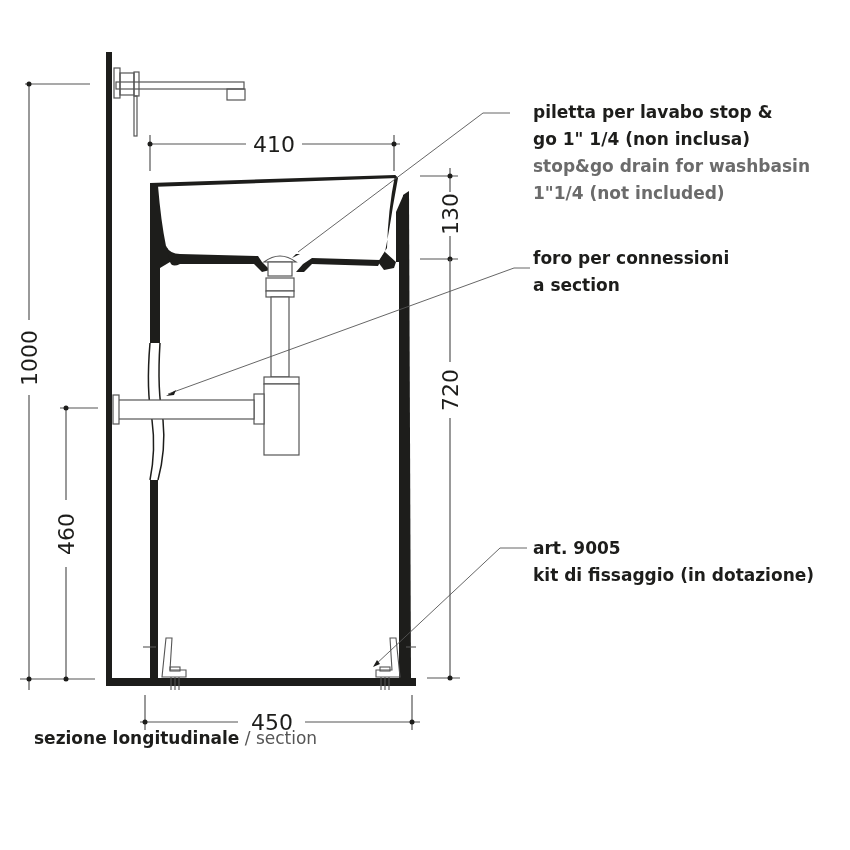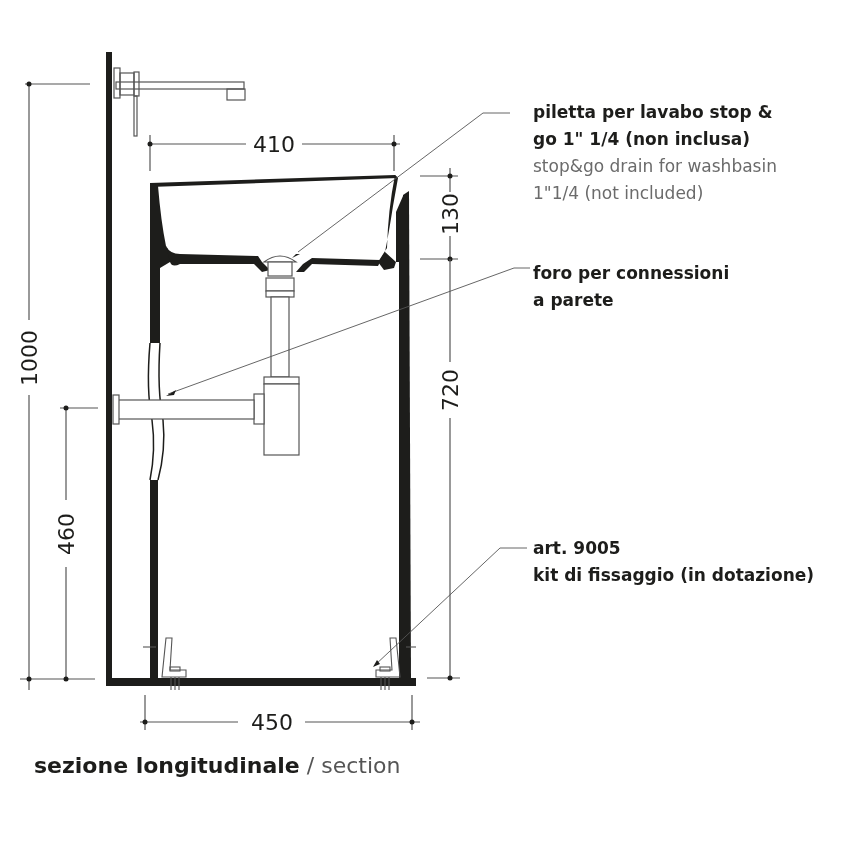--- a/index.html
+++ b/index.html
@@ -2,22 +2,22 @@
 <html><head>
   <meta charset="utf-8">
   <style>
     html, body { margin: 0; padding: 0; background: #ffffff; }
     body { width: 850px; height: 850px; position: relative; overflow: hidden;
            font-family: "DejaVu Sans", sans-serif; color: #1d1d1b; }
     #drawing { position: absolute; left: 0; top: 0; width: 850px; height: 850px; }
     .dim-text { font-family: "DejaVu Sans", sans-serif; font-size: 22px; fill: #1d1d1b; }
     .label { position: absolute; left: 533px; line-height: 27px; font-size: 17px; white-space: nowrap; }
     .label .it { font-weight: bold; color: #1d1d1b; }
-    .label .en { color: #6b6b6b; font-weight: normal; }
-    #title { position: absolute; left: 34px; top: 753px; font-size: 22px; white-space: nowrap; }
+    .label .en { color: #6b6b6b; font-weight: bold; }
+    #title { position: absolute; left: 34px; top: 728px; font-size: 17px; white-space: nowrap; }
     #title .bold { font-weight: bold; color: #1d1d1b; }
     #title .thin { color: #555; }
   </style>
 </head>
 <body>
 
 <svg id="drawing" viewBox="0 0 850 850" xmlns="http://www.w3.org/2000/svg">
 
   <rect x="106" y="52" width="6" height="633" fill="#1d1d1b"></rect>
 
@@ -143,23 +143,23 @@
   <text class="dim-text" transform="translate(458,390) rotate(-90)" text-anchor="middle">720</text>
 </svg>
 
 <div class="label" style="top:99px;">
   <div class="it">piletta per lavabo stop &amp;</div>
   <div class="it">go 1" 1/4 (non inclusa)</div>
   <div class="en">stop&amp;go drain for washbasin</div>
   <div class="en">1"1/4 (not included)</div>
 </div>
 
-<div class="label" style="top:260px;">
+<div class="label" style="top:245px;">
   <div class="it">foro per connessioni</div>
-  <div class="it">a parete</div>
+  <div class="it">a section</div>
 </div>
 
 <div class="label" style="top:535px;">
   <div class="it" style="font-weight:bold;">art. 9005</div>
   <div class="it">kit di fissaggio (in dotazione)</div>
 </div>
 
 <div id="title">
   <span class="bold">sezione longitudinale</span><span class="thin"> / </span><span class="thin">section</span>
 </div>

